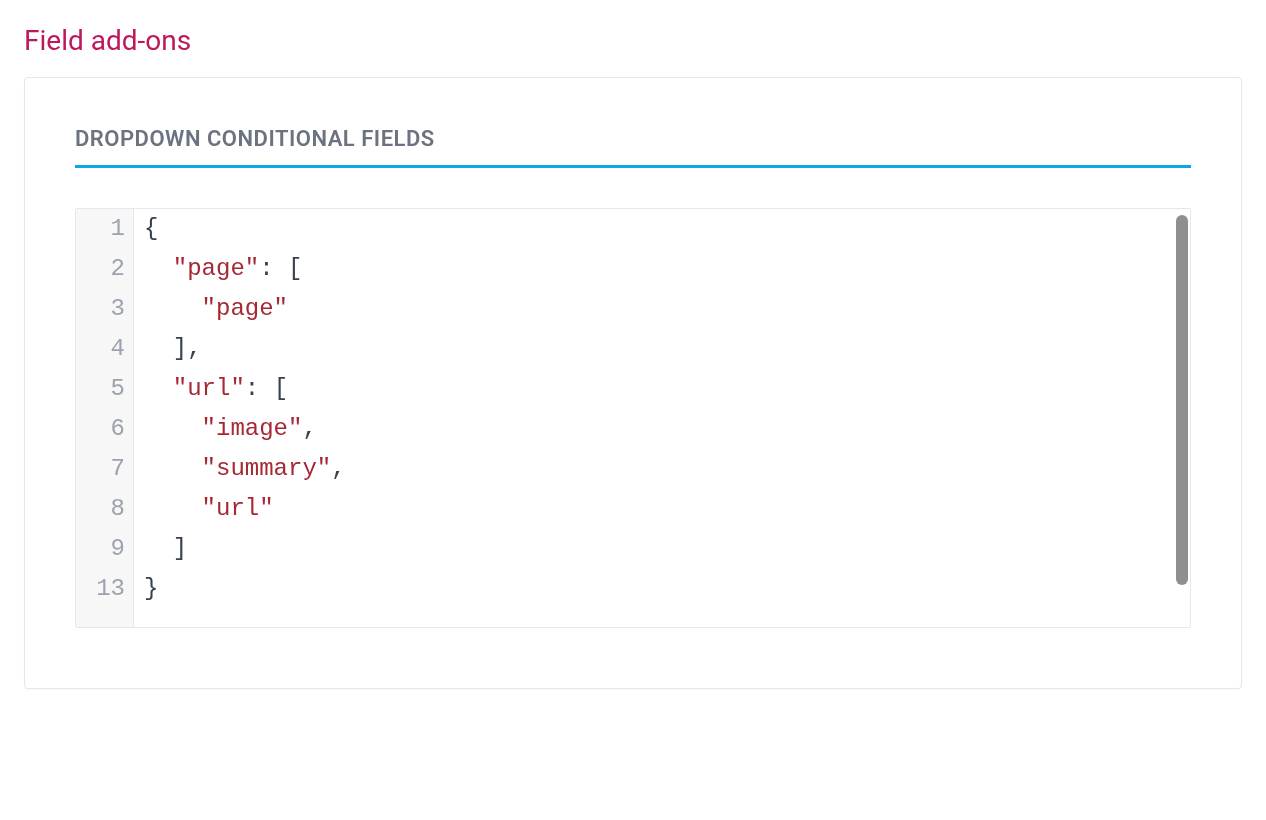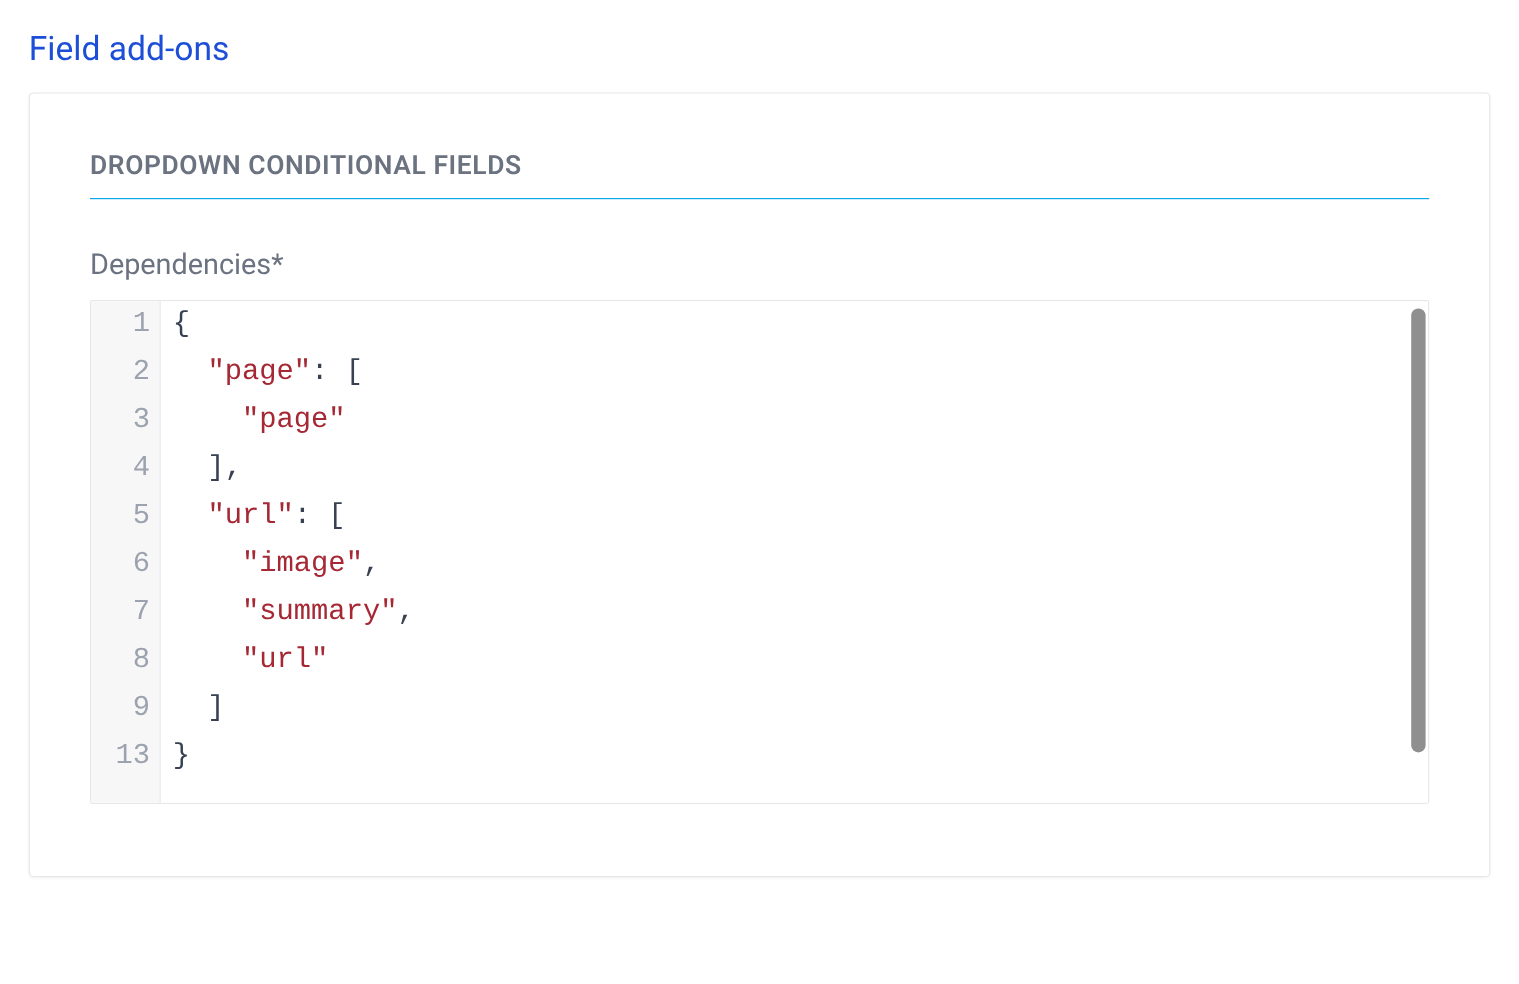--- a/index.html
+++ b/index.html
@@ -9,38 +9,38 @@
     }
     body {
       font-family: -apple-system, BlinkMacSystemFont, "Segoe UI", Roboto, "Helvetica Neue", Arial, sans-serif;
       background: #ffffff;
       padding: 24px;
       width: 1266px;
     }
     .page-title {
       font-size: 28px;
       font-weight: 400;
-      color: #1d4ed8;
+      color: #be185d;
       margin-bottom: 20px;
     }
     .card {
       background: #ffffff;
       border: 1px solid #e5e7eb;
       border-radius: 4px;
       padding: 48px 50px 60px 50px;
       box-shadow: 0 1px 2px rgba(0,0,0,0.03);
     }
     .section-header {
       font-size: 22px;
       font-weight: 600;
       color: #6b7280;
       letter-spacing: 0.5px;
       text-transform: uppercase;
       padding-bottom: 14px;
-      border-bottom: 1px solid #0ea5e9;
+      border-bottom: 3px solid #0ea5e9;
       margin-bottom: 40px;
     }
     .field-label {
       font-size: 24px;
       font-weight: 400;
       color: #6b7280;
       margin-bottom: 16px;
     }
     .code-editor {
       border: 1px solid #e5e7eb;
@@ -94,21 +94,20 @@
       border-radius: 6px;
     }
   </style>
 </head>
 <body>
 
 <div class="page-title">Field add-ons</div>
 
 <div class="card">
   <div class="section-header">DROPDOWN CONDITIONAL FIELDS</div>
-  <div class="field-label">Dependencies*</div>
 
   <div class="code-editor">
     <div class="gutter" id="gutter">
         <div>1</div>
         <div>2</div>
         <div>3</div>
         <div>4</div>
         <div>5</div>
         <div>6</div>
         <div>7</div>

